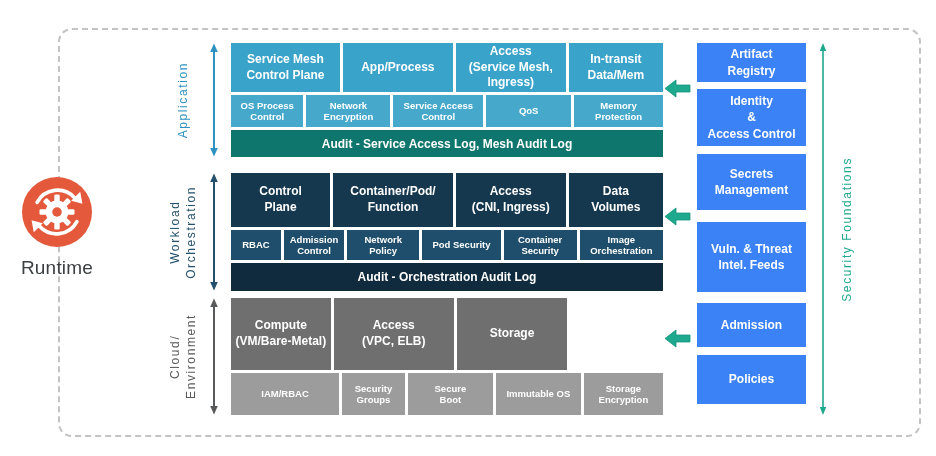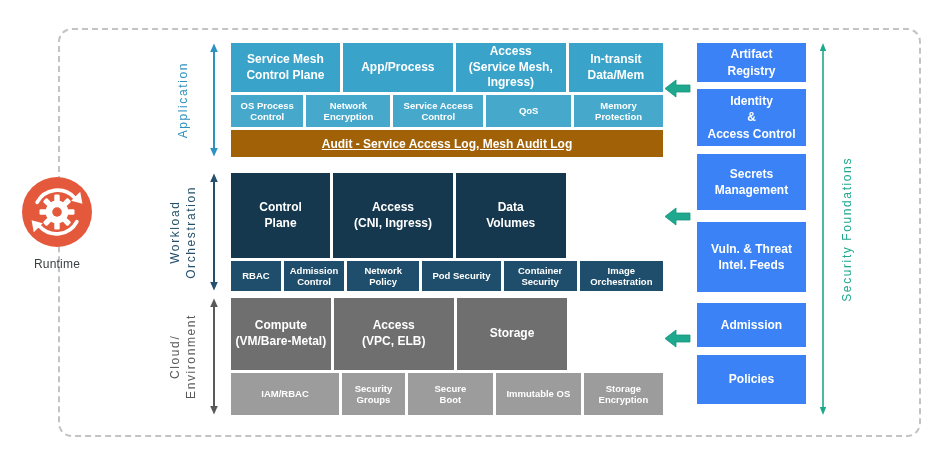--- a/index.html
+++ b/index.html
@@ -7,21 +7,21 @@
     position:relative; width:936px; height:456px; overflow:hidden;
     font-family:"Liberation Sans", sans-serif; background:#fff;
   }
   
   .outer-dash {
     position:absolute; left:58px; top:28px; width:863px; height:409px;
     border:2px dashed #c3c3c3; border-radius:14px; box-sizing:border-box;
   }
   
   .runtime-wrap { position:absolute; left:17px; top:177px; width:80px; text-align:center; }
-  .runtime-label { margin-top:6px; font-size:12px; color:#3c4043; letter-spacing:.2px; }
+  .runtime-label { margin-top:6px; font-size:19px; color:#3c4043; letter-spacing:.2px; }
   
   .section { position:absolute; left:160px; width:503px; }
   .vlabel-wrap { position:absolute; left:0; top:0; height:100%; width:46px;
     display:flex; align-items:center; justify-content:center; }
   .vlabel {
     writing-mode:vertical-rl; transform:rotate(180deg);
     font-size:12px; letter-spacing:1.6px; font-weight:400;
     white-space:pre-line; text-align:center; line-height:1.35;
   }
   .varrow { position:absolute; left:48px; top:0; }
@@ -35,21 +35,21 @@
   .fs1 { font-size:12px; line-height:1.3; }
   .fs2 { font-size:9.5px; line-height:1.2; }
   .audit { display:flex; align-items:center; justify-content:center;
     color:#fff; font-weight:bold; font-size:12px; }
   .app-r1 { grid-template-columns:112fr 113fr 113fr 97fr; flex:1; }
   .app-r2 { grid-template-columns:75fr 87fr 93fr 88fr 92fr; height:32px; }
   .wl-r1  { grid-template-columns:102fr 123fr 113fr 97fr; flex:1; }
   .wl-r2  { grid-template-columns:52fr 63fr 75fr 82fr 76fr 87fr; height:30px; }
   .cl-r1  { grid-template-columns:102fr 123fr 113fr 95fr; flex:1; }
   .cl-r2  { grid-template-columns:112fr 65fr 88fr 88fr 82fr; height:42px; }
-  .c-app  { background:#39a3ca; } .c-app2 { background:#46a9cb; } .c-appa { background:#a16207;text-decoration:underline; }
+  .c-app  { background:#39a3ca; } .c-app2 { background:#46a9cb; } .c-appa { background:#0f766e; }
   .c-wl   { background:#16384e; } .c-wl2  { background:#1e4e6b; } .c-wla  { background:#0f2b3d; }
   .c-cl   { background:#6f6f6f; } .c-cl2  { background:#9c9c9c; } .c-cla  { background:#5f5f5f; }
   .t-app  { color:#2e92c0; } .t-wl { color:#24506b; } .t-cl { color:#58595b; } .t-sf { color:#1ea88e; }
   
   .fbox { position:absolute; left:697px; width:109px; background:#3b82f6; color:#fff;
     display:flex; align-items:center; justify-content:center; text-align:center;
     font-weight:bold; font-size:12px; line-height:1.35; white-space:pre-line; }
   .flow-arrow { position:absolute; left:664px; width:27px; height:21px; }
   .sf-arrow { position:absolute; left:817px; top:43px; }
   .sf-label-wrap { position:absolute; left:831px; top:43px; width:32px; height:372px;
@@ -129,37 +129,40 @@
       </div>
     <svg class="varrow t-wl" width="12" height="118" viewBox="0 0 12 118">
       <line x1="6" y1="7" x2="6" y2="111" stroke="currentColor" stroke-width="2"></line>
       <polygon points="6,0.5 2.2,9 9.8,9" fill="currentColor"></polygon>
       <polygon points="6,117.5 2.2,109 9.8,109" fill="currentColor"></polygon>
     </svg>
     <div class="block">
       <div class="r wl-r1">
         <div class="cell fs1 c-wl">Control
 Plane</div>
+        <div class="cell fs1 c-wl">Container/Pod/
+Function</div>
         <div class="cell fs1 c-wl">Access
 (CNI, Ingress)</div>
         <div class="cell fs1 c-wl">Data
 Volumes</div>
       </div>
       <div class="r wl-r2">
         <div class="cell fs2 c-wl2">RBAC</div>
         <div class="cell fs2 c-wl2">Admission
 Control</div>
         <div class="cell fs2 c-wl2">Network
 Policy</div>
         <div class="cell fs2 c-wl2">Pod Security</div>
         <div class="cell fs2 c-wl2">Container
 Security</div>
         <div class="cell fs2 c-wl2">Image
 Orchestration</div>
       </div>
+      <div class="audit c-wla" style="height:28px;">Audit - Orchestration Audit Log</div>
     </div>
   </div>
 
   <div class="section" style="top:298px;height:117px;">
     <div class="vlabel-wrap">
         <div class="vlabel t-cl">Cloud/
 Environment</div>
       </div>
     <svg class="varrow t-cl" width="12" height="117" viewBox="0 0 12 117">
       <line x1="6" y1="7" x2="6" y2="110" stroke="currentColor" stroke-width="2"></line>

